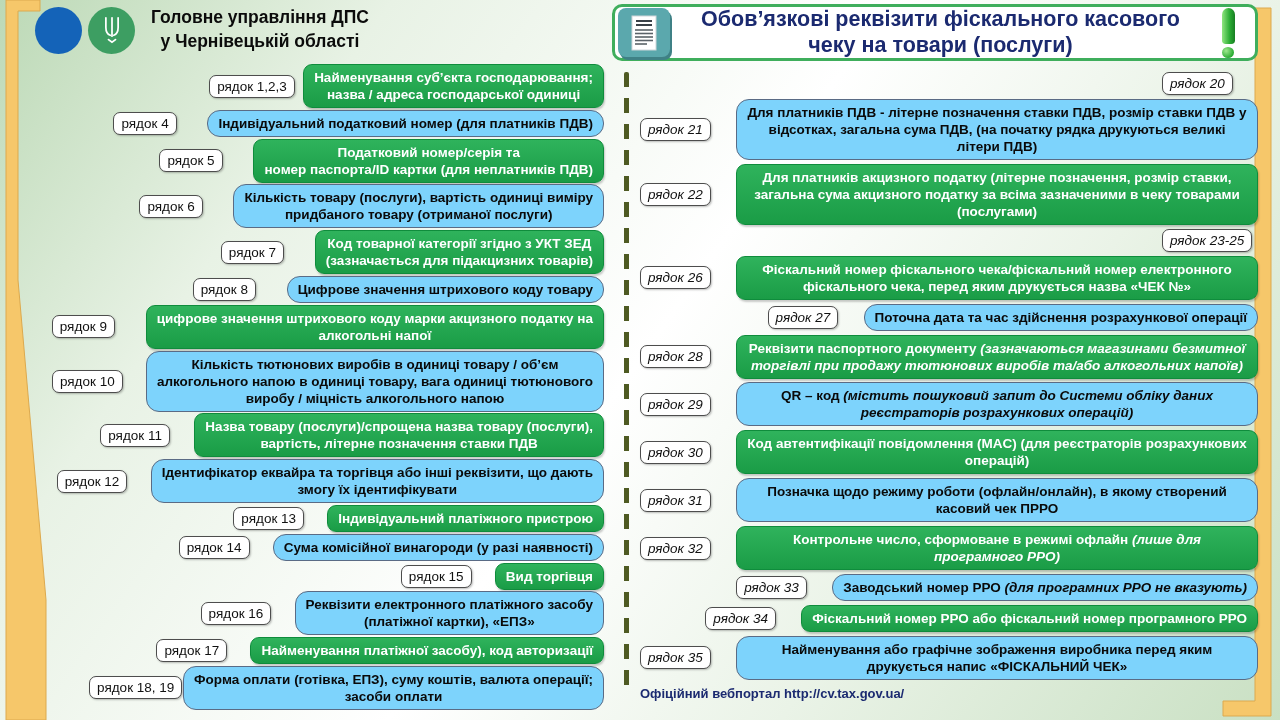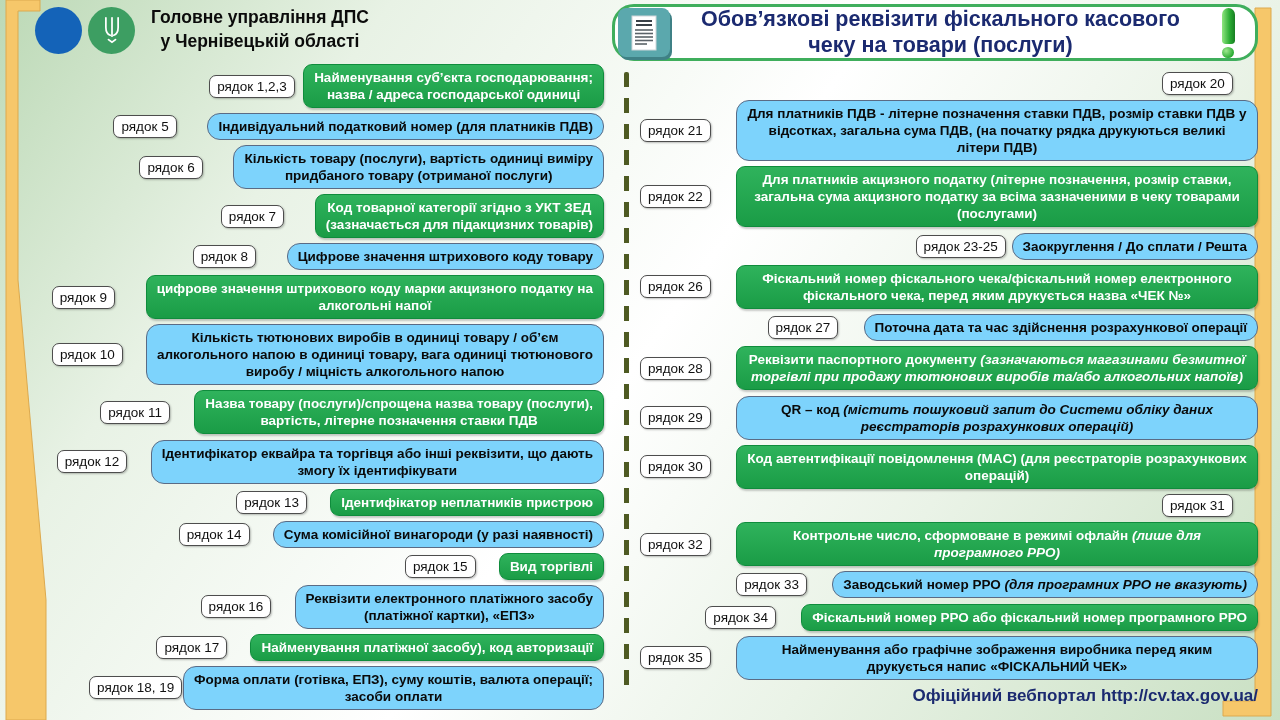--- a/index.html
+++ b/index.html
@@ -12,50 +12,50 @@
   
   #decor { position:absolute; inset:0; z-index:0; }
   
   .hleft { position:absolute; left:21px; top:0; width:596px; height:60px; display:flex; align-items:center; z-index:2; }
   .logo-circle { width:47px; height:47px; border-radius:50%; flex:0 0 auto; }
   .logo-blue { background:#1463b8; margin-left:14px; }
   .logo-green { background:#3d9e62; margin-left:6px; display:flex; align-items:center; justify-content:center; }
   .hleft-title { margin-left:16px; font-size:17.5px; font-weight:bold; color:#0b0b0b; text-align:center; line-height:1.35; }
   
   .hright { position:absolute; left:612px; top:4px; width:646px; height:57px; background:#ffffff;
-            border:3px solid #3fae5c; border-radius:22px; display:flex; align-items:center; z-index:2; }
+            border:3px solid #3fae5c; border-radius:10px; display:flex; align-items:center; z-index:2; }
   .receipt-tile { width:52px; height:49px; margin-left:3px; flex:0 0 auto; border-radius:8px;
                   background:#5ba8ad; box-shadow:2px 3px 0 #3f8186; display:flex; align-items:center; justify-content:center; }
   .hright-title { flex:1; text-align:center; font-size:21.5px; font-weight:bold; color:#1b2a70; line-height:1.2; padding:0 6px; }
   .excl { width:34px; margin-right:10px; flex:0 0 auto; display:flex; flex-direction:column; align-items:center; }
   .excl-bar { width:13px; height:36px; border-radius:7px 7px 4px 4px;
               background:linear-gradient(90deg,#8fe57f,#2aab33 60%,#187e22); }
   .excl-dot { width:12px; height:11px; border-radius:50%; margin-top:3px;
               background:radial-gradient(circle at 35% 35%,#9fe98f,#2aab33 70%); }
   
   .col { position:absolute; display:flex; flex-direction:column; justify-content:space-between; z-index:2;align-items:flex-end; }
   #col-left  { left:10px;  top:64px; width:594px; height:646px; }
   #col-right { left:640px; top:72px; width:618px; height:608px; }
   .rrow { display:flex; align-items:center; flex:0 0 auto; }
   .rlabel-wrap { flex:0 0 94px; }
-  #col-right .rlabel-wrap { flex:0 0 96px; }
+  #col-right .rlabel-wrap { flex:0 0 96px;font-style:italic; }
   .rlabel { display:inline-block; background:#ffffff; border:1.5px solid #4d4d4d; border-radius:7px;
             font-size:13.5px; color:#111; padding:3px 7px; white-space:nowrap; box-shadow:1px 1px 2px rgba(0,0,0,.25); }
   .rbox { flex:1; text-align:center; font-weight:bold; font-size:13.5px; line-height:1.26;
           padding:4px 10px; white-space:pre-line; }
   .rbox.green { background:linear-gradient(180deg,#2fb35c,#1a9c46); border:1px solid #0f8c3c;
                 border-radius:9px; color:#ffffff; box-shadow:1px 2px 2px rgba(0,0,0,.2); }
   .rbox.white { background:#7dd3fc; border:1.4px solid #5a6b85; border-radius:13px; color:#0a0a0a; }
   .rbox em { font-style:italic; }
   
   .divider { position:absolute; left:624px; top:72px; width:5px; height:624px; z-index:1;
              background:repeating-linear-gradient(180deg,#4e5a22 0 15px,transparent 15px 26px); border-radius:2px; }
   
-  .footer { position:absolute; left:640px; top:686px; width:618px; text-align:right;
-            font-size:17px; font-weight:bold; color:#1b2a70; z-index:2; }
+  .footer { position:absolute; left:640px; top:686px; width:618px; text-align:left;
+            font-size:13px; font-weight:bold; color:#1b2a70; z-index:2; }
 </style>
 </head>
 <body>
 
 <svg id="decor" width="1280" height="720" viewBox="0 0 1280 720">
   <polygon points="6,0 40,0 40,11 18,11 18,280 46,600 46,720 6,720" fill="#f6c76a" stroke="#dca94e" stroke-width="1"></polygon>
   <polygon points="1255,8 1271,8 1271,716 1223,716 1223,701 1255,701" fill="#f6c76a" stroke="#dca94e" stroke-width="1"></polygon>
 </svg>
 
 <div class="hleft">
@@ -102,22 +102,27 @@
 
 <div class="divider"></div>
 
 <div class="col" id="col-left">
     <div class="rrow">
       <div class="rlabel-wrap"><div class="rlabel">рядок 1,2,3</div></div>
       <div class="rbox green"><span>Найменування суб’єкта  господарювання;
 назва / адреса господарської одиниці</span></div>
     </div>
     <div class="rrow">
+      <div class="rlabel-wrap"><div class="rlabel">рядок 4</div></div>
+      <div class="rbox white"><span>Індивідуальний податковий номер (для платників ПДВ)</span></div>
+    </div>
+    <div class="rrow">
       <div class="rlabel-wrap"><div class="rlabel">рядок 5</div></div>
-      <div class="rbox white"><span>Індивідуальний податковий номер (для платників ПДВ)</span></div>
+      <div class="rbox green"><span>Податковий номер/серія та
+номер паспорта/ID  картки (для неплатників ПДВ)</span></div>
     </div>
     <div class="rrow">
       <div class="rlabel-wrap"><div class="rlabel">рядок 6</div></div>
       <div class="rbox white"><span>Кількість товару  (послуги), вартість  одиниці виміру
 придбаного товару  (отриманої  послуги)</span></div>
     </div>
     <div class="rrow">
       <div class="rlabel-wrap"><div class="rlabel">рядок 7</div></div>
       <div class="rbox green"><span>Код товарної  категорії згідно з УКТ ЗЕД
 (зазначається  для підакцизних товарів)</span></div>
@@ -142,29 +147,29 @@
       <div class="rbox green"><span>Назва товару  (послуги)/спрощена назва товару  (послуги),
 вартість,  літерне позначення ставки ПДВ</span></div>
     </div>
     <div class="rrow">
       <div class="rlabel-wrap"><div class="rlabel">рядок 12</div></div>
       <div class="rbox white"><span>Ідентифікатор еквайра та торгівця або інші реквізити, що дають
 змогу їх ідентифікувати</span></div>
     </div>
     <div class="rrow">
       <div class="rlabel-wrap"><div class="rlabel">рядок 13</div></div>
-      <div class="rbox green"><span>Ідентифікатор неплатників пристрою</span></div>
+      <div class="rbox green"><span>Індивідуальний платіжного пристрою</span></div>
     </div>
     <div class="rrow">
       <div class="rlabel-wrap"><div class="rlabel">рядок 14</div></div>
       <div class="rbox white"><span>Сума  комісійної винагороди (у разі наявності)</span></div>
     </div>
     <div class="rrow">
       <div class="rlabel-wrap"><div class="rlabel">рядок 15</div></div>
-      <div class="rbox green"><span>Вид торгівлі</span></div>
+      <div class="rbox green"><span>Вид торгівця</span></div>
     </div>
     <div class="rrow">
       <div class="rlabel-wrap"><div class="rlabel">рядок 16</div></div>
       <div class="rbox white"><span>Реквізити електронного платіжного засобу
 (платіжної  картки), «ЕПЗ»</span></div>
     </div>
     <div class="rrow">
       <div class="rlabel-wrap"><div class="rlabel">рядок 17</div></div>
       <div class="rbox green"><span>Найменування платіжної  засобу), код авторизації</span></div>
     </div>
@@ -181,21 +186,20 @@
     <div class="rrow">
       <div class="rlabel-wrap"><div class="rlabel">рядок 21</div></div>
       <div class="rbox white"><span>Для платників ПДВ - літерне позначення ставки ПДВ, розмір ставки ПДВ у відсотках, загальна сума  ПДВ, (на початку  рядка друкуються великі літери  ПДВ)</span></div>
     </div>
     <div class="rrow">
       <div class="rlabel-wrap"><div class="rlabel">рядок 22</div></div>
       <div class="rbox green"><span>Для платників акцизного податку (літерне позначення, розмір ставки, загальна сума акцизного податку за всіма зазначеними в чеку товарами (послугами)</span></div>
     </div>
     <div class="rrow">
       <div class="rlabel-wrap"><div class="rlabel">рядок 23-25</div></div>
-      <div class="rbox white"><span>Заокруглення / До сплати  / Решта</span></div>
     </div>
     <div class="rrow">
       <div class="rlabel-wrap"><div class="rlabel">рядок 26</div></div>
       <div class="rbox green"><span>Фіскальний номер фіскального чека/фіскальний номер електронного фіскального чека, перед яким друкується назва  «ЧЕК №»</span></div>
     </div>
     <div class="rrow">
       <div class="rlabel-wrap"><div class="rlabel">рядок 27</div></div>
       <div class="rbox white"><span>Поточна дата та  час здійснення розрахункової операції</span></div>
     </div>
     <div class="rrow">
@@ -205,20 +209,21 @@
     <div class="rrow">
       <div class="rlabel-wrap"><div class="rlabel">рядок 29</div></div>
       <div class="rbox white"><span>QR – код </span><em>(містить пошуковий запит до Системи обліку даних реєстраторів розрахункових  операцій)</em></div>
     </div>
     <div class="rrow">
       <div class="rlabel-wrap"><div class="rlabel">рядок 30</div></div>
       <div class="rbox green"><span>Код автентифікації повідомлення (MAC) (для реєстраторів розрахункових  операцій)</span></div>
     </div>
     <div class="rrow">
       <div class="rlabel-wrap"><div class="rlabel">рядок 31</div></div>
+      <div class="rbox white"><span>Позначка щодо режиму  роботи  (офлайн/онлайн), в якому створений касовий чек ПРРО</span></div>
     </div>
     <div class="rrow">
       <div class="rlabel-wrap"><div class="rlabel">рядок 32</div></div>
       <div class="rbox green"><span>Контрольне число, сформоване в режимі  офлайн </span><em>(лише для програмного РРО)</em></div>
     </div>
     <div class="rrow">
       <div class="rlabel-wrap"><div class="rlabel">рядок 33</div></div>
       <div class="rbox white"><span>Заводський номер РРО </span><em>(для  програмних РРО не вказують)</em></div>
     </div>
     <div class="rrow">

